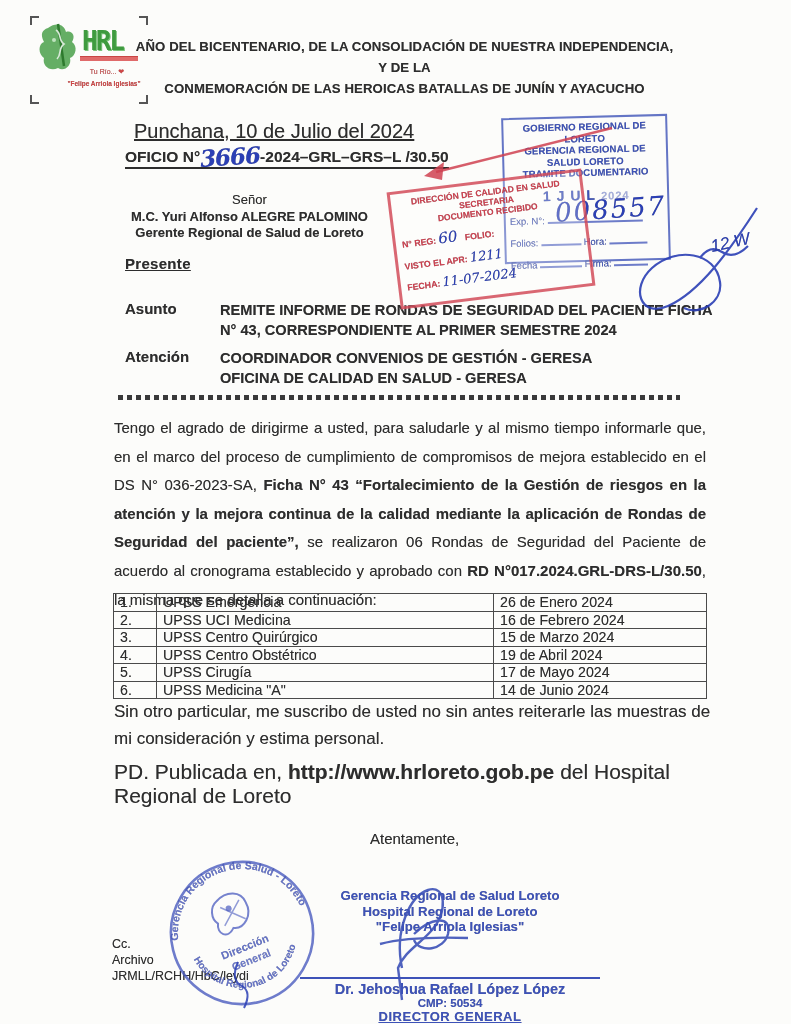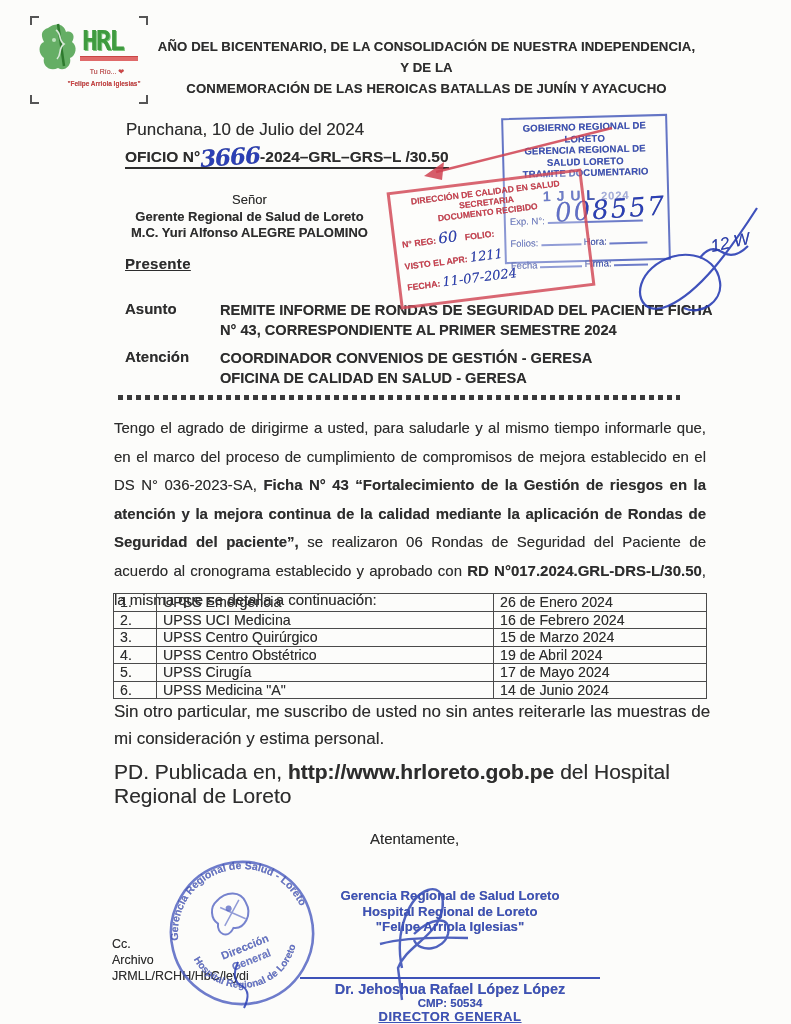--- a/index.html
+++ b/index.html
@@ -2,34 +2,34 @@
 <html><head>
 <meta charset="utf-8">
 <style>
   html,body{margin:0;padding:0;background:#e8e8e6;}
   .page{position:relative;width:791px;height:1024px;margin:0 auto;background:#fcfcfa;
         font-family:"Liberation Sans",sans-serif;color:#2d2d2d;overflow:hidden;}
   .abs{position:absolute;}
   .ink{color:#2d2d2d;text-shadow:0 0 .4px rgba(40,40,40,.45);}
   .b{font-weight:bold;}
   
-  .motto{left:154px;top:36px;width:545px;text-align:center;font-weight:bold;font-size:13.2px;line-height:21px;letter-spacing:.1px;}
+  .motto{left:132px;top:36px;width:545px;text-align:center;font-weight:bold;font-size:13.2px;line-height:21px;letter-spacing:.1px;}
   .logo-box{left:30px;top:12px;width:118px;height:92px;}
   .corner{position:absolute;width:7px;height:7px;border-color:#555;border-style:solid;}
   .c-tl{left:0;top:4px;border-width:2px 0 0 2px;}
   .c-tr{right:0;top:4px;border-width:2px 2px 0 0;}
   .c-bl{left:0;bottom:0;border-width:0 0 2px 2px;}
   .c-br{right:0;bottom:0;border-width:0 2px 2px 0;}
   .logo-letters{position:absolute;left:52px;top:14px;font-family:"DejaVu Sans Mono",monospace;
         font-weight:bold;font-size:26px;color:#3f9b3f;letter-spacing:-2px;text-shadow:1px 1px 0 #7cc47c;}
   .logo-bar{position:absolute;left:50px;top:44px;width:58px;height:4px;background:#e06a6a;border-top:1px solid #c94545;}
   .logo-tag1{position:absolute;left:38px;top:56px;width:78px;text-align:center;font-size:7px;color:#d04545;}
   .logo-tag2{position:absolute;left:24px;top:68px;width:100px;text-align:center;font-size:6.5px;color:#d04545;font-weight:bold;}
   
-  .dateline{left:126px;top:120px;font-size:17px;}
+  .dateline{left:134px;top:120px;font-size:20px;text-decoration:underline;}
   .oficio{left:125px;top:148px;font-size:15.5px;font-weight:bold;border-bottom:2px solid #2d2d2d;padding-bottom:1px;}
   .hand{font-family:"DejaVu Serif",serif;font-style:italic;color:#2b3fb5;}
   .oficio .hand-num{font-size:23px;letter-spacing:-1px;display:inline-block;transform:rotate(-4deg);line-height:14px;vertical-align:-3px;}
   .recipient{left:131px;top:192px;font-size:13px;line-height:16.5px;text-align:center;}
   .presente{left:125px;top:255px;font-size:15px;font-weight:bold;text-decoration:underline;letter-spacing:.3px;}
   .lbl{left:125px;font-size:15px;font-weight:bold;}
   .subj{left:220px;width:497px;font-size:14.6px;font-weight:bold;line-height:20px;}
   .dots{left:118px;top:395px;width:562px;height:5px;
         background:repeating-linear-gradient(90deg,#3a3a3a 0 5px,transparent 5px 9px);}
   .bodytext{left:114px;top:414px;width:592px;font-size:15px;line-height:28.6px;text-align:justify;}
@@ -93,22 +93,22 @@
   </div>
 
   <div class="abs dateline">Punchana, 10 de Julio del 2024</div>
 
   <div class="abs oficio">
     <span>OFICIO N°</span><span class="hand hand-num">3666</span><span>-2024–GRL–GRS–L /30.50</span>
   </div>
 
   <div class="abs recipient">
     <div>Señor</div>
+    <div class="b">M.C. Yuri Alfonso ALEGRE PALOMINO</div>
     <div class="b">Gerente Regional de Salud de Loreto</div>
-    <div class="b">M.C. Yuri Alfonso ALEGRE PALOMINO</div>
   </div>
   <div class="abs presente">Presente</div>
 
   <div class="abs lbl" style="top:300px;">Asunto</div>
   <div class="abs subj" style="top:300px;">REMITE INFORME DE RONDAS DE SEGURIDAD DEL PACIENTE FICHA N° 43, CORRESPONDIENTE AL PRIMER SEMESTRE 2024</div>
   <div class="abs lbl" style="top:348px;">Atención</div>
   <div class="abs subj" style="top:348px;">
     <span>COORDINADOR CONVENIOS DE GESTIÓN - GERESA</span><br>
     <span>OFICINA DE CALIDAD EN SALUD - GERESA</span>
   </div>

